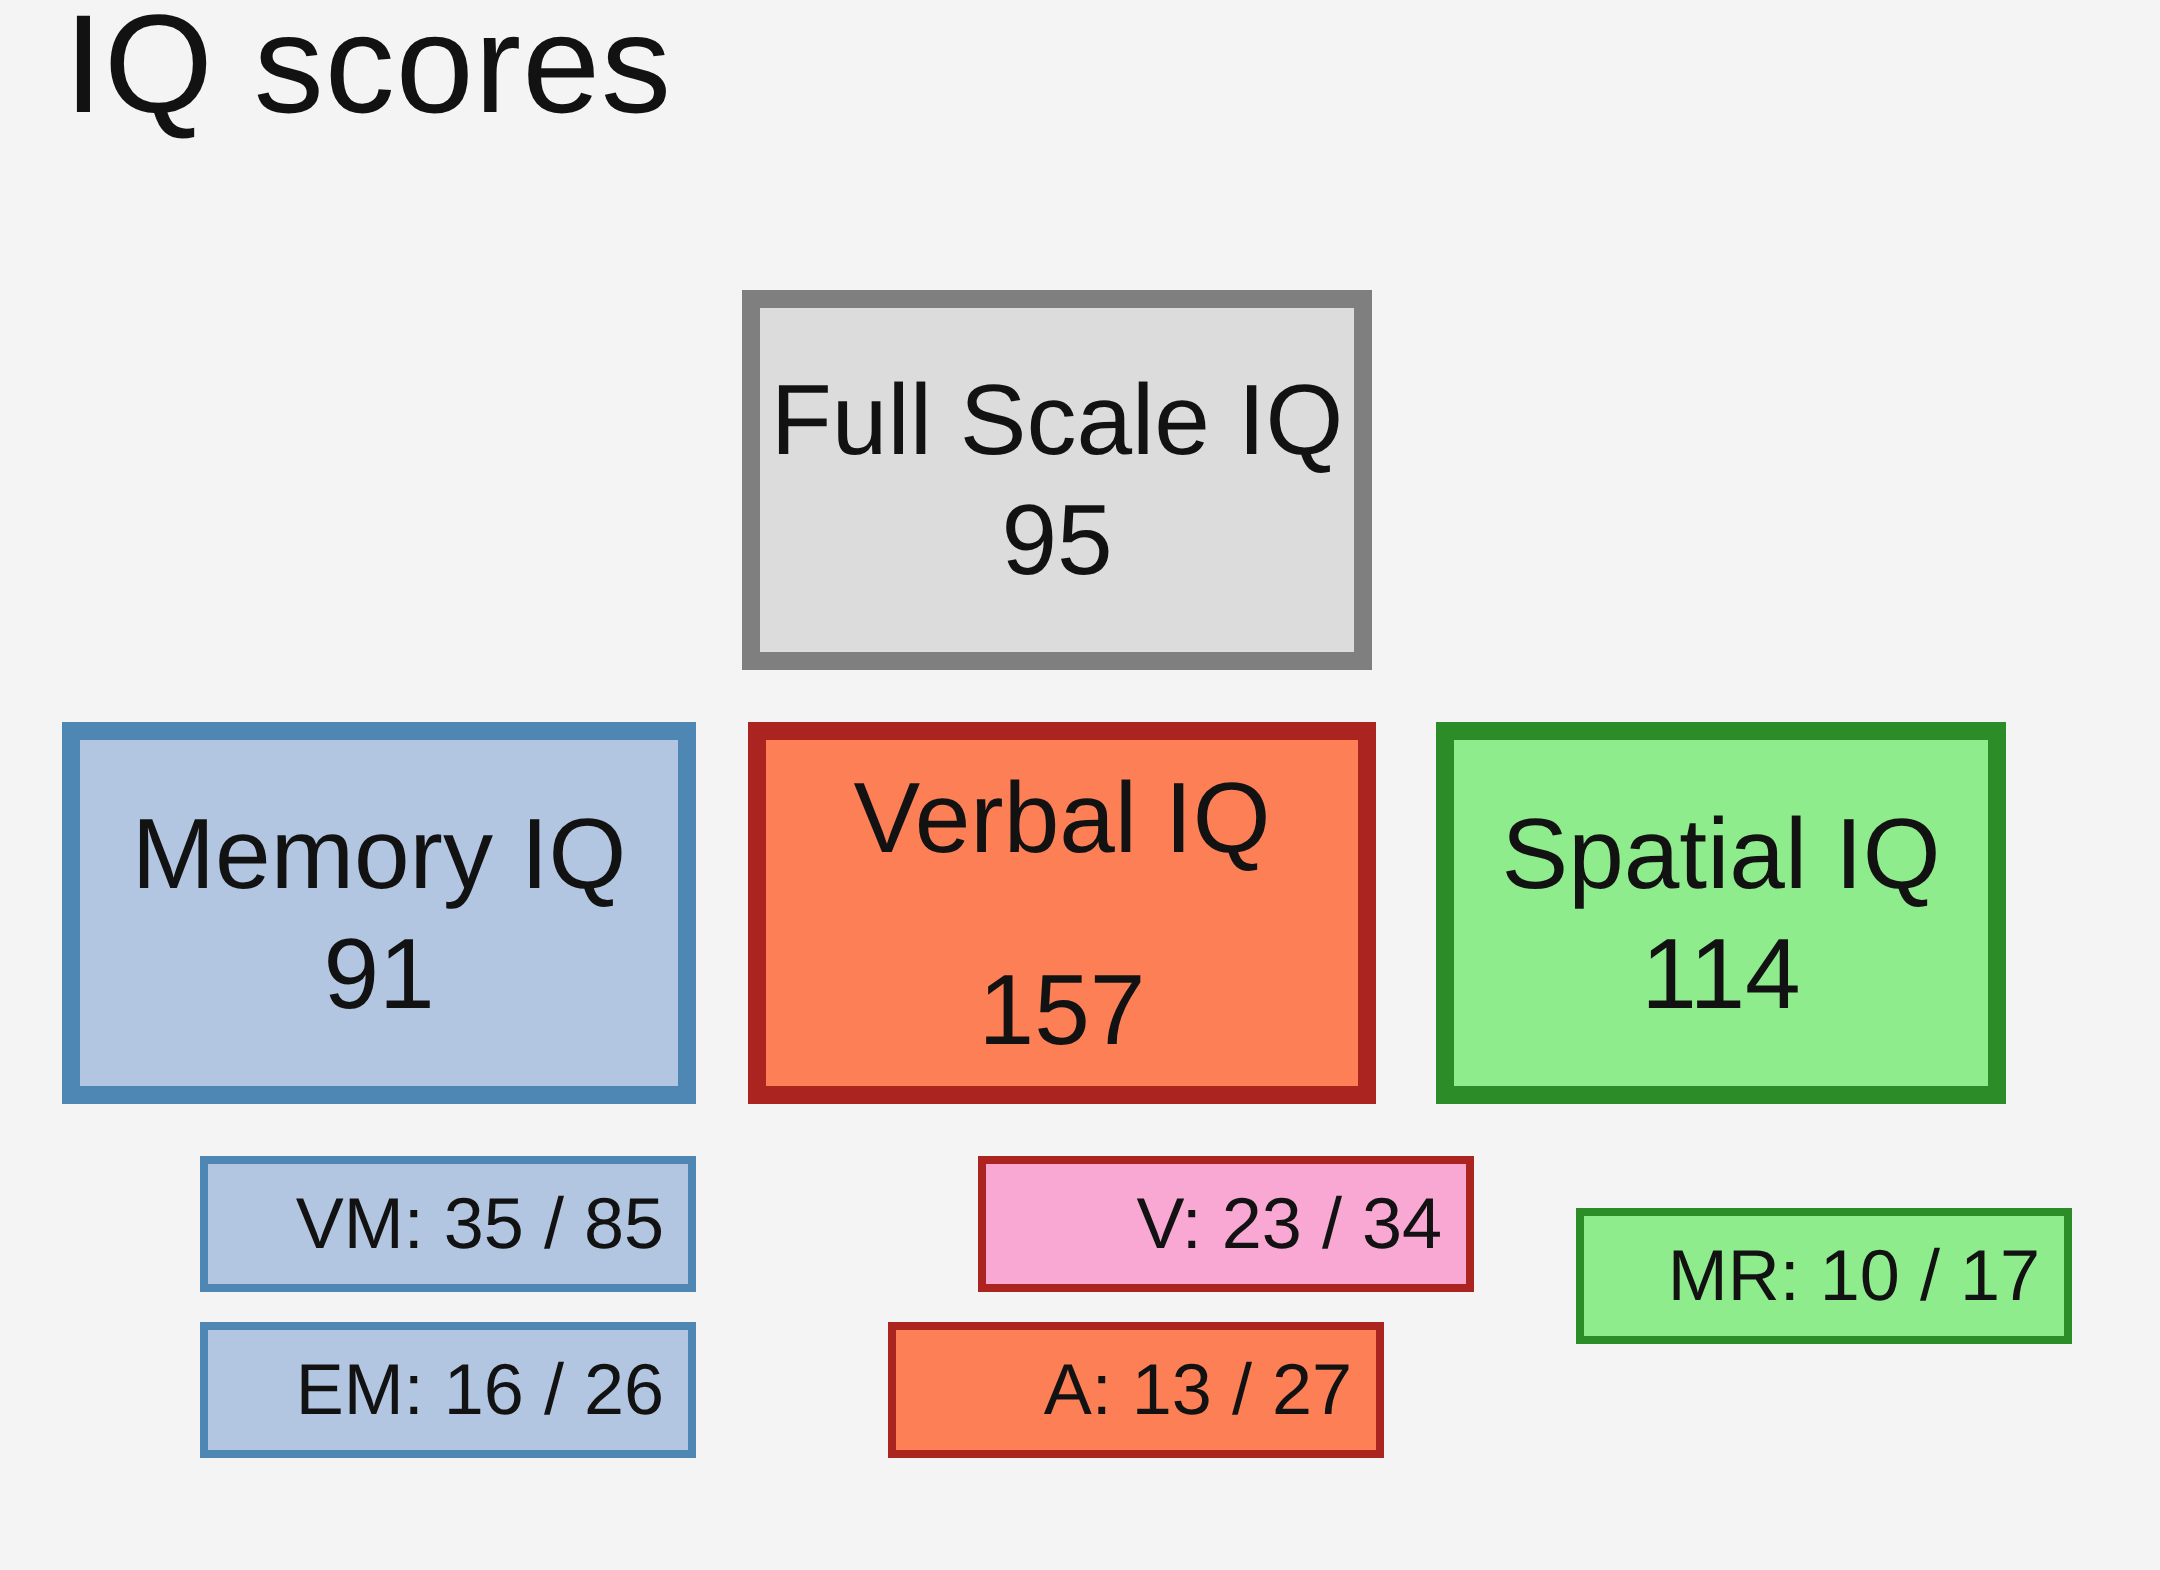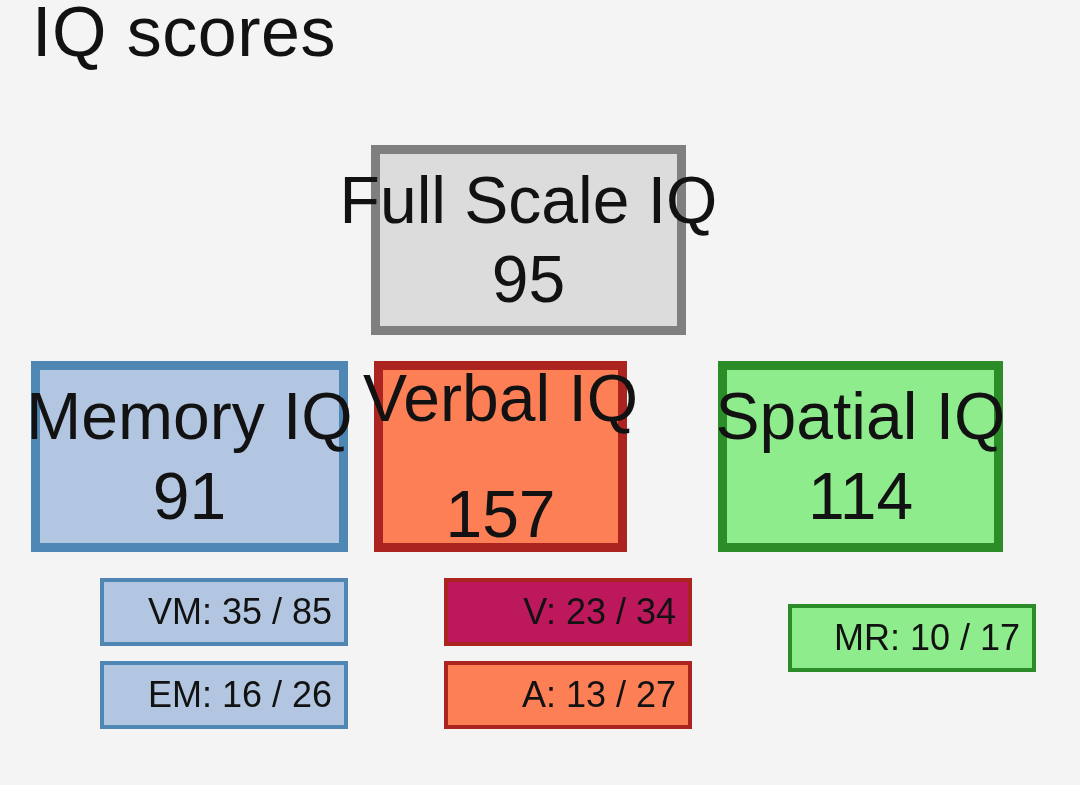--- a/index.html
+++ b/index.html
@@ -28,38 +28,38 @@
     box-sizing: border-box;
     border-style: solid;
   }
   .big {
     border-width: 9px;
     display: flex;
     flex-direction: column;
     align-items: center;
     justify-content: center;
     text-align: left;
-    font-size: 66px;
+    font-size: 50px;
     line-height: 1.2;
     white-space: nowrap;
   }
   .sub {
     width: 248px;
     height: 68px;
     border-width: 4px;
     display: flex;
     align-items: center;
     justify-content: flex-end;
     padding-right: 12px;
     font-size: 36px;
     white-space: nowrap;
   }
   .full-scale { left: 371px; top: 145px; width: 315px; height: 190px; }
   .box-memory  { left: 31px;  top: 361px; width: 317px; height: 191px; }
-  .box-verbal  { left: 374px; top: 361px; width: 253px; height: 191px; gap: 36px; }
+  .box-verbal  { left: 374px; top: 361px; width: 314px; height: 191px; gap: 36px; }
   .box-spatial { left: 718px; top: 361px; width: 285px; height: 191px; }
   .sub-vm { left: 100px; top: 578px; }
   .sub-em { left: 100px; top: 661px; padding-left: 44px; }
   .sub-v  { left: 444px; top: 578px; }
   .sub-a  { left: 444px; top: 661px; }
   .sub-mr { left: 788px; top: 604px; }
   .sub-cp { left: 788px; top: 661px; }
 </style>
 </head>
 <body>
@@ -88,21 +88,21 @@
     <div>114</div>
   </div>
 
   <div class="box sub sub-vm" style="background-color: rgb(178, 198, 225); border-color: rgb(78, 134, 180);">
     <span>VM: 35 / 85</span>
   </div>
   <div class="box sub sub-em" style="background-color: rgb(178, 198, 225); border-color: rgb(78, 134, 180);">
     <span>EM: 16 / 26</span>
   </div>
 
-  <div class="box sub sub-v" style="background-color: #be185d; border-color: rgb(171, 36, 32);">
+  <div class="box sub sub-v" style="background-color: #f9a8d4; border-color: rgb(171, 36, 32); margin-left: 45px;">
     <span>V: 23 / 34</span>
   </div>
   <div class="box sub sub-a" style="background-color: rgb(252, 127, 86); border-color: rgb(171, 36, 32); text-align: center;">
     <span>A: 13 / 27</span>
   </div>
 
   <div class="box sub sub-mr" style="background-color: rgb(143, 236, 141); border-color: rgb(43, 140, 40);">
     <span>MR: 10 / 17</span>
   </div>
 

